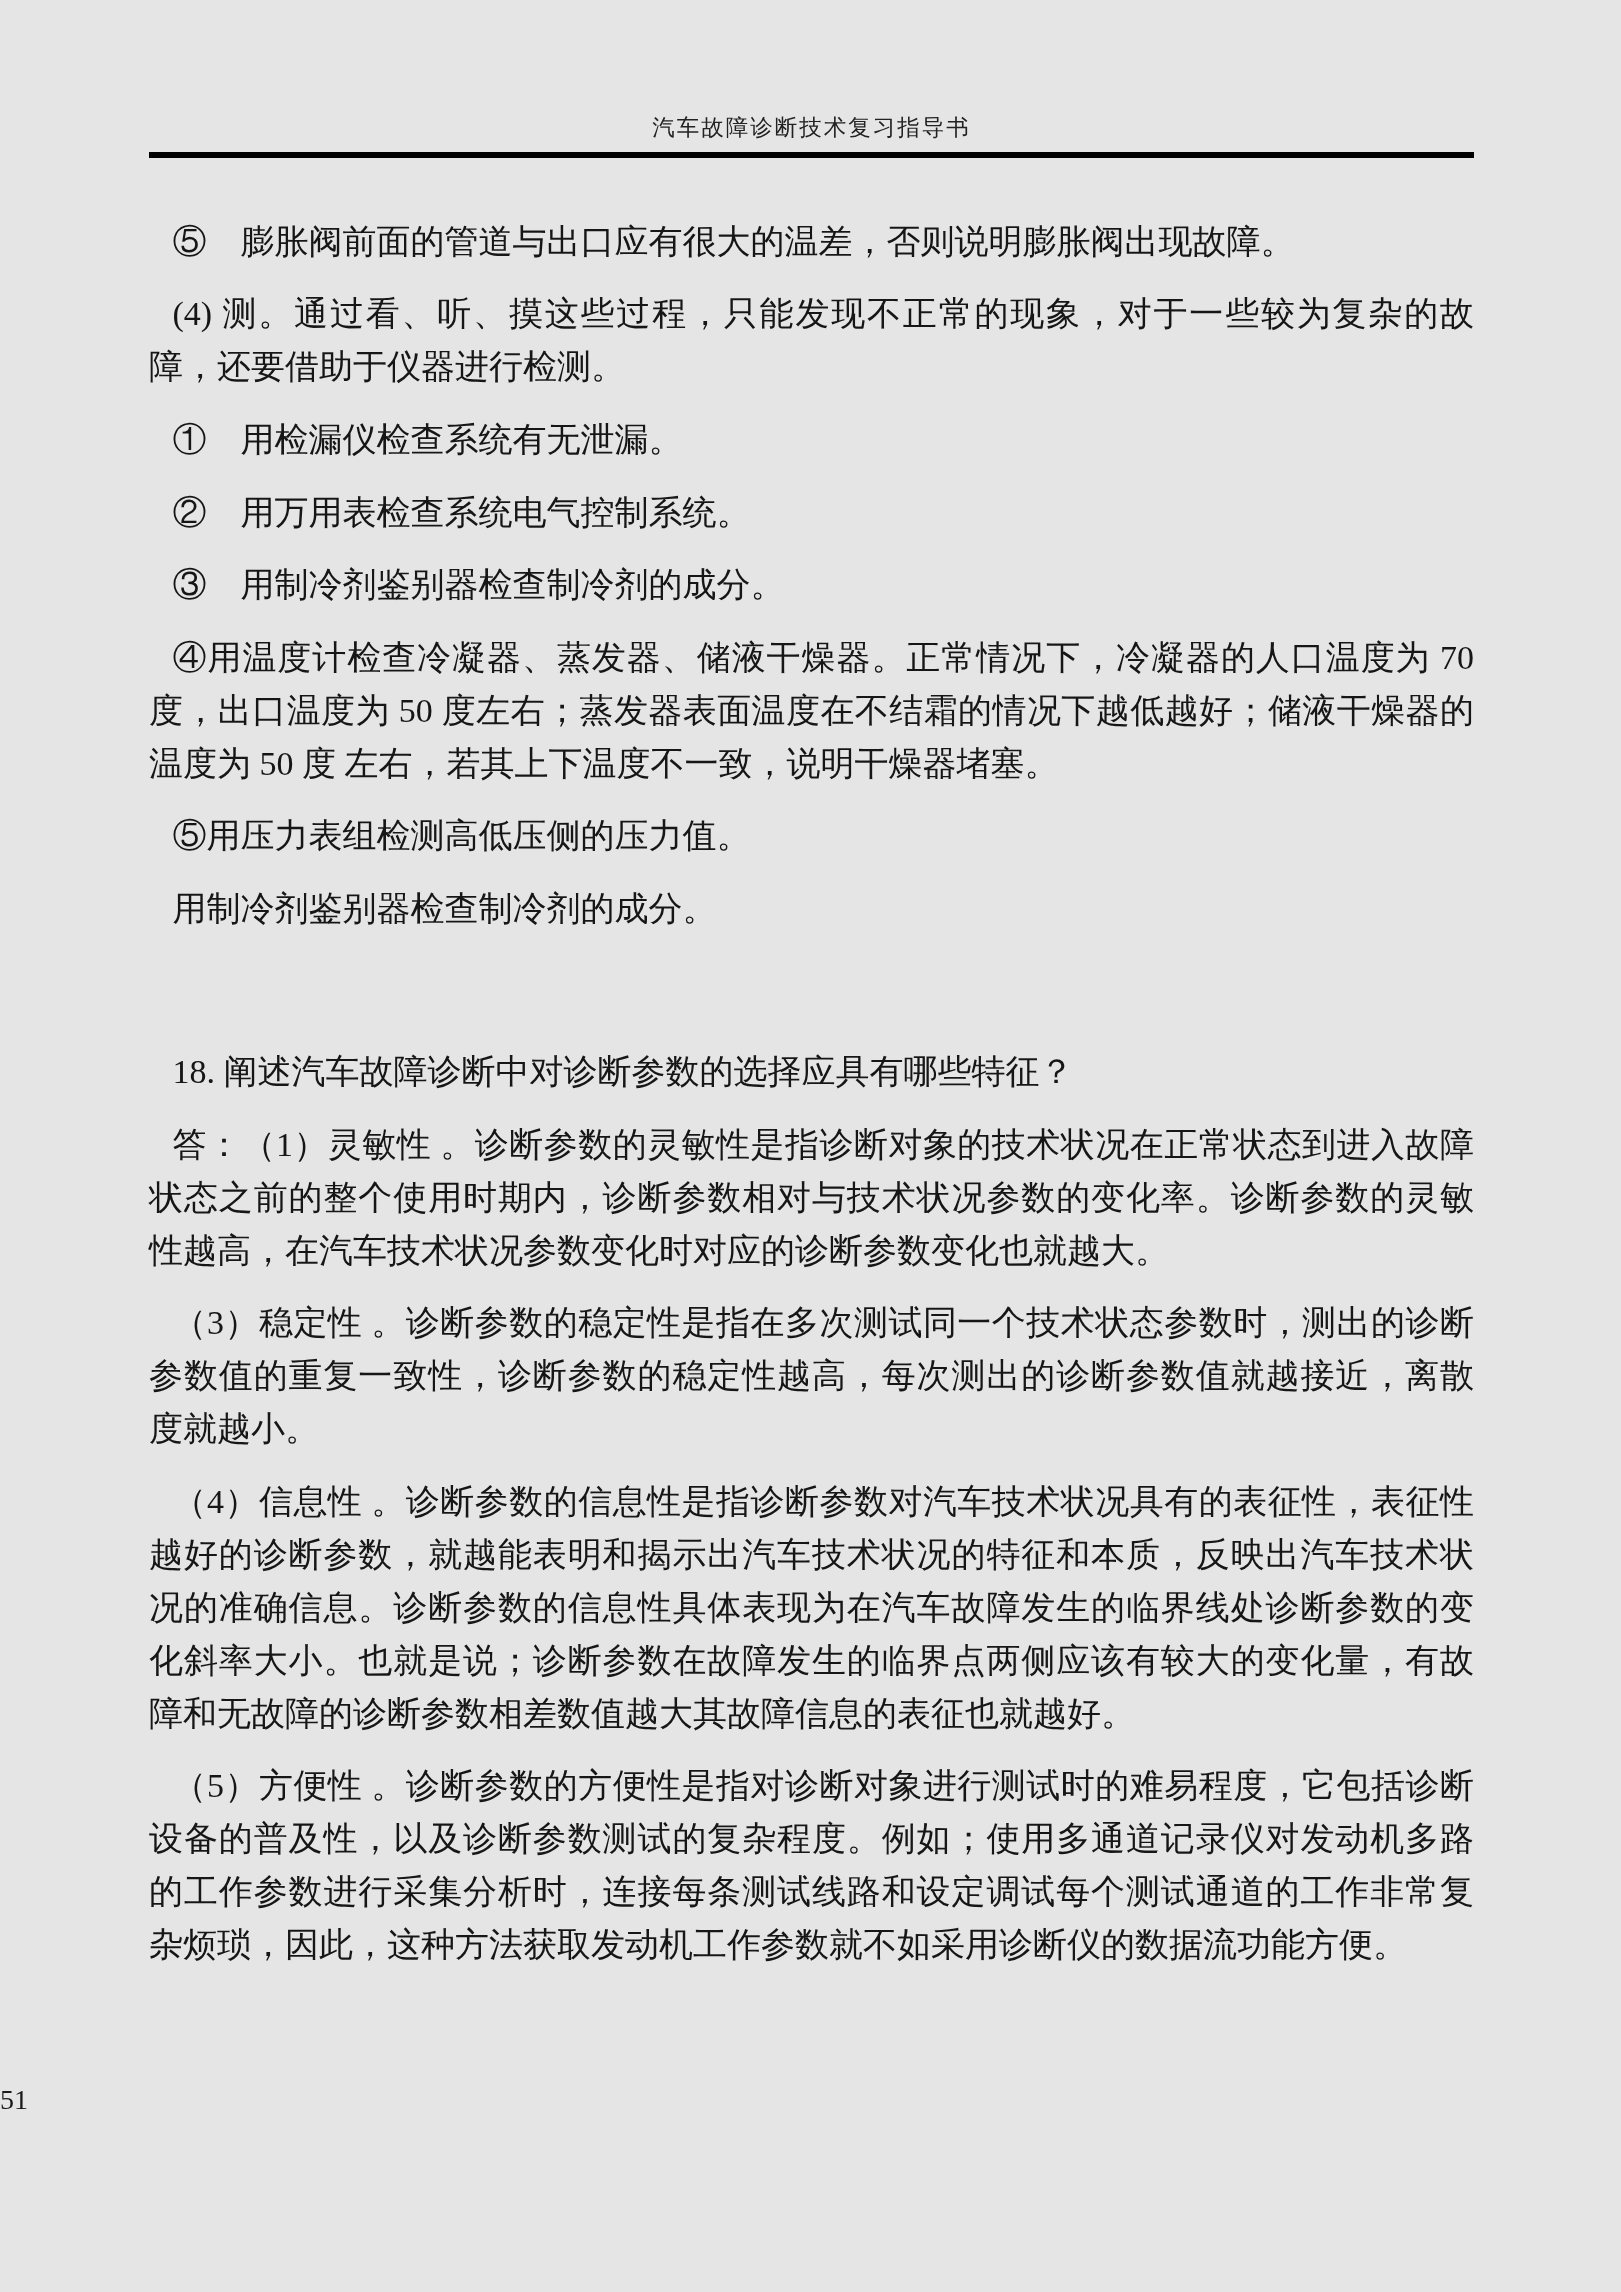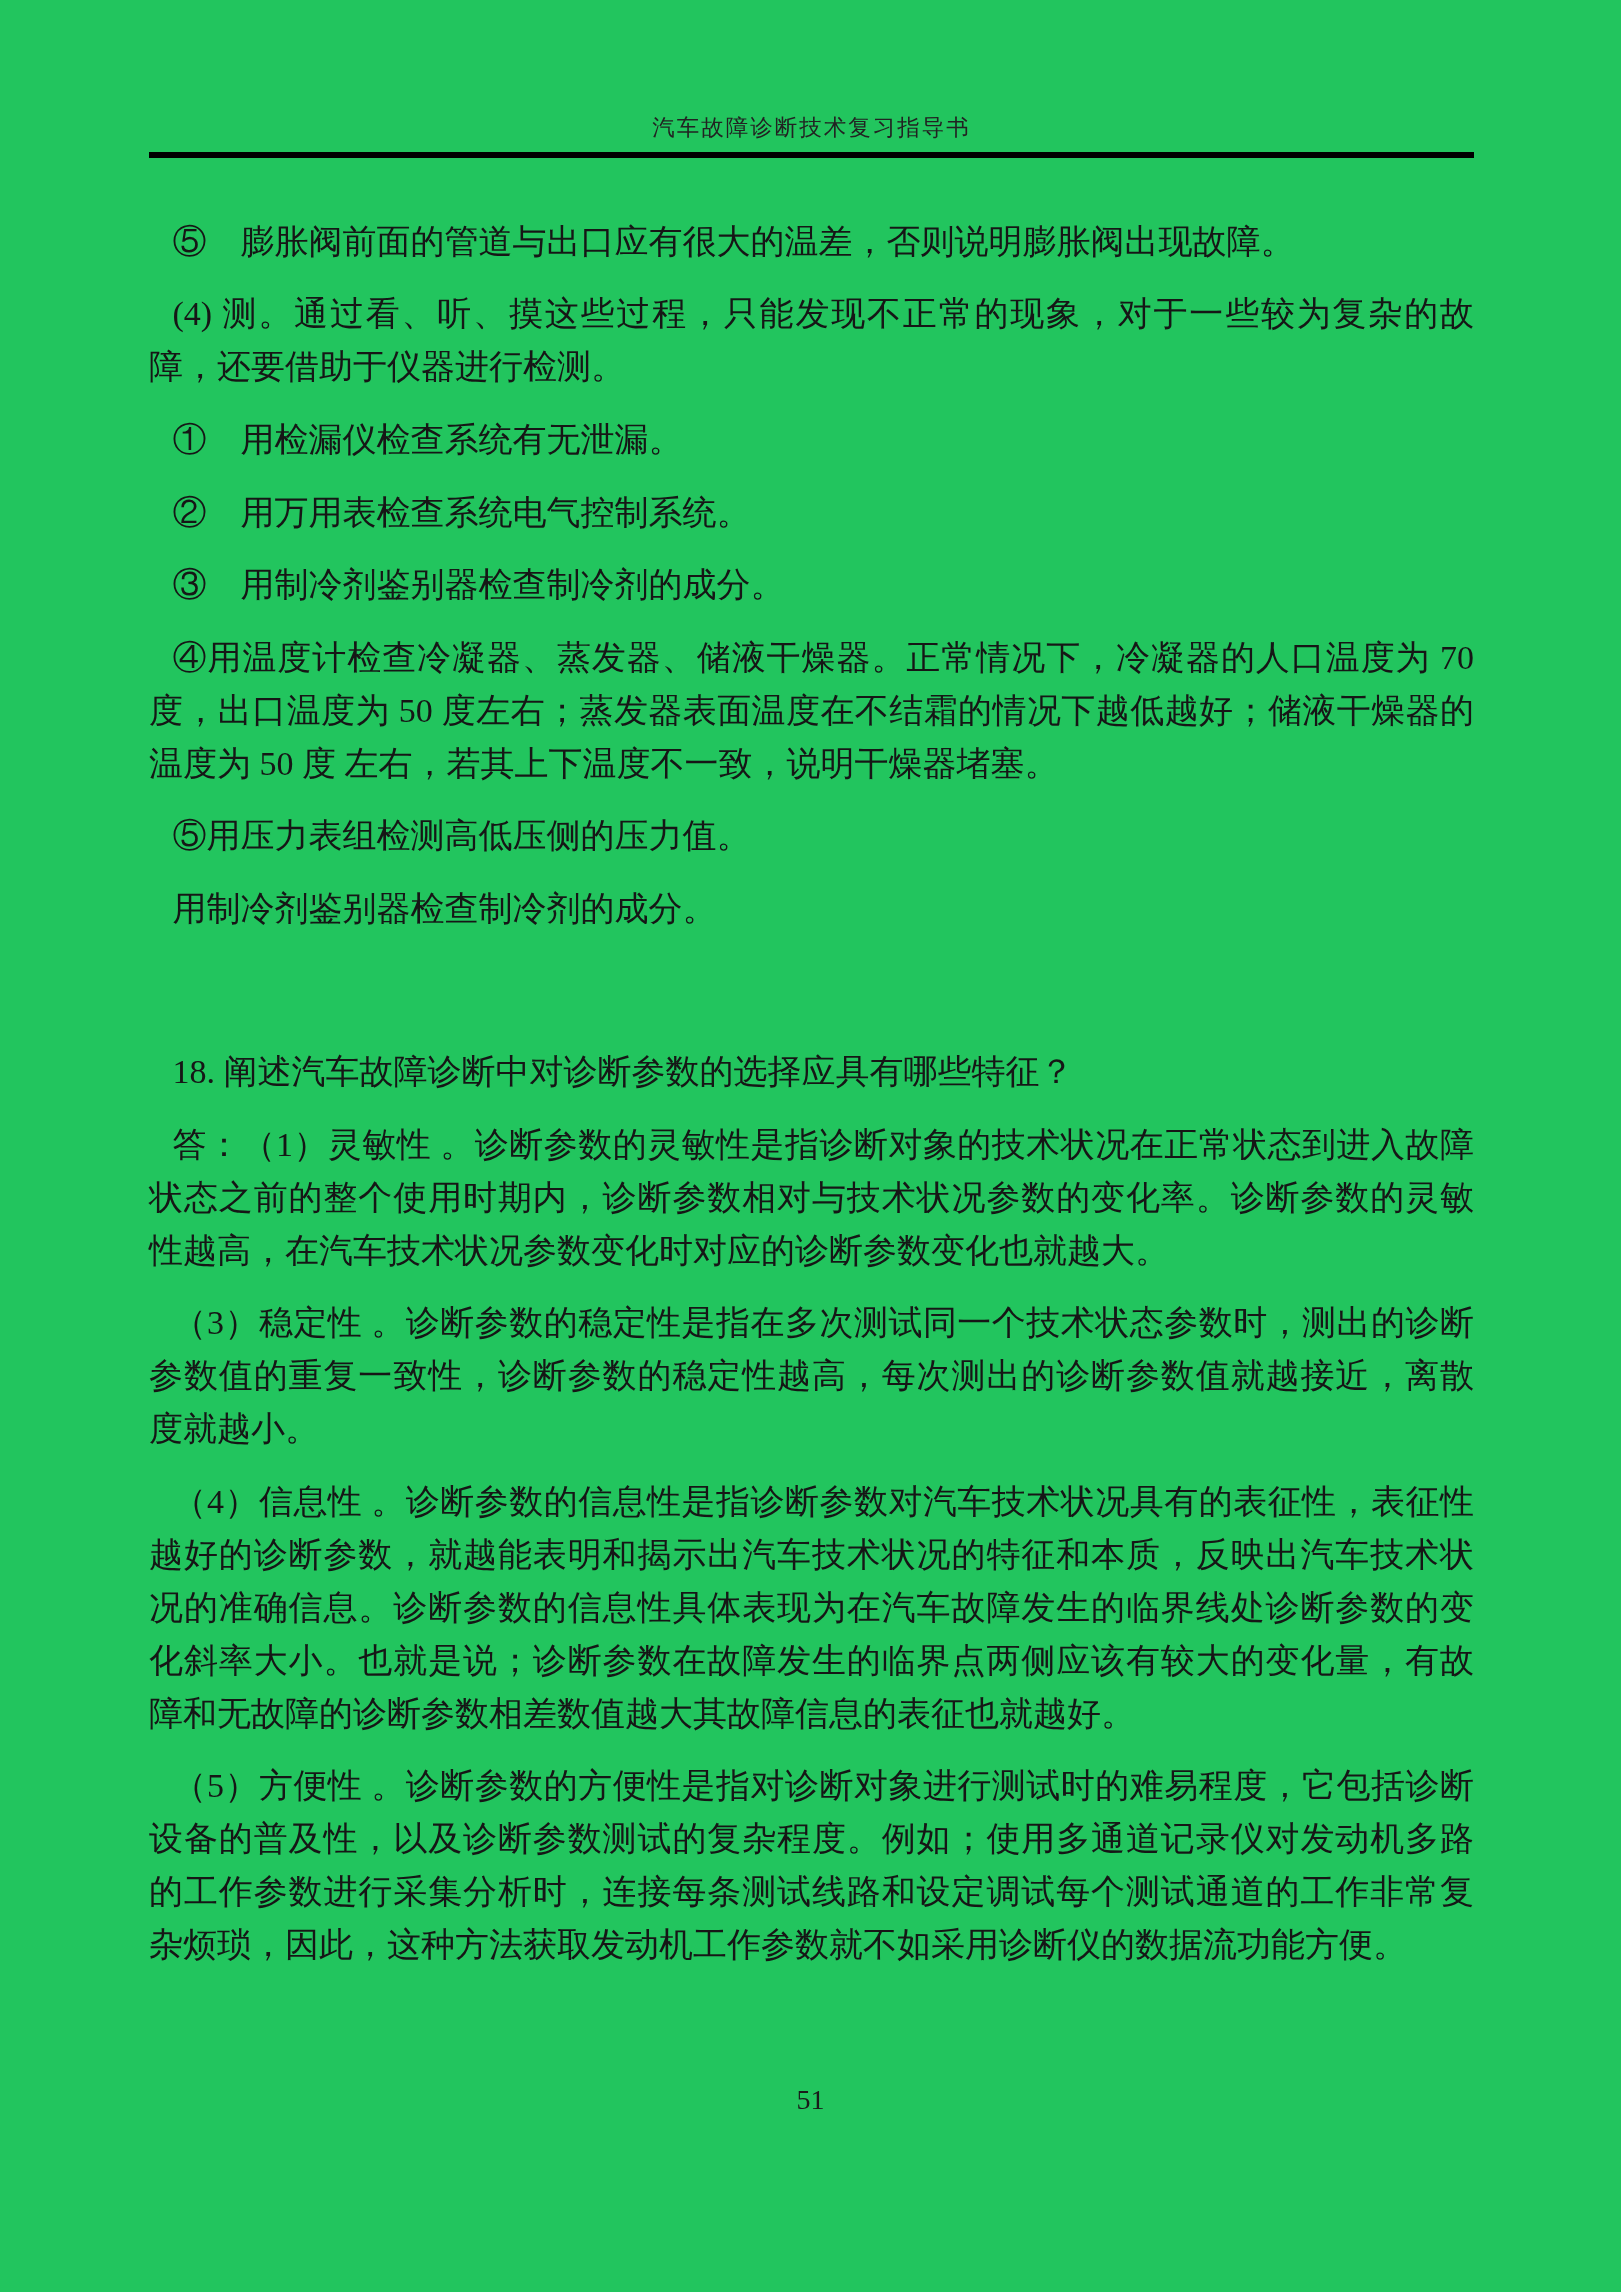--- a/index.html
+++ b/index.html
@@ -4,21 +4,21 @@
 <style>
   html, body {
     margin: 0;
     padding: 0;
     background: #ffffff;
   }
   .page {
     position: relative;
     width: 1621px;
     height: 2293px;
-    background: #22c55e;
+    background: #e5e5e5;
     color: #161616;
     font-family: "Liberation Serif", "DejaVu Serif", serif;
     overflow: hidden;
   }
   .content {
     position: absolute;
     left: 149px;
     top: 0;
     width: 1325px;
   }
@@ -49,21 +49,21 @@
     margin-top: 0;
   }
   .body-text p.big-gap {
     margin-top: 110px;
   }
   .page-num {
     position: absolute;
     left: 0;
     right: 0;
     top: 2084px;
-    text-align: center;
+    text-align: left;
     font-size: 28px;
     color: #1a1a1a;
   }
 </style>
 </head>
 <body>
 
 <div class="page">
   <div class="content">
 

